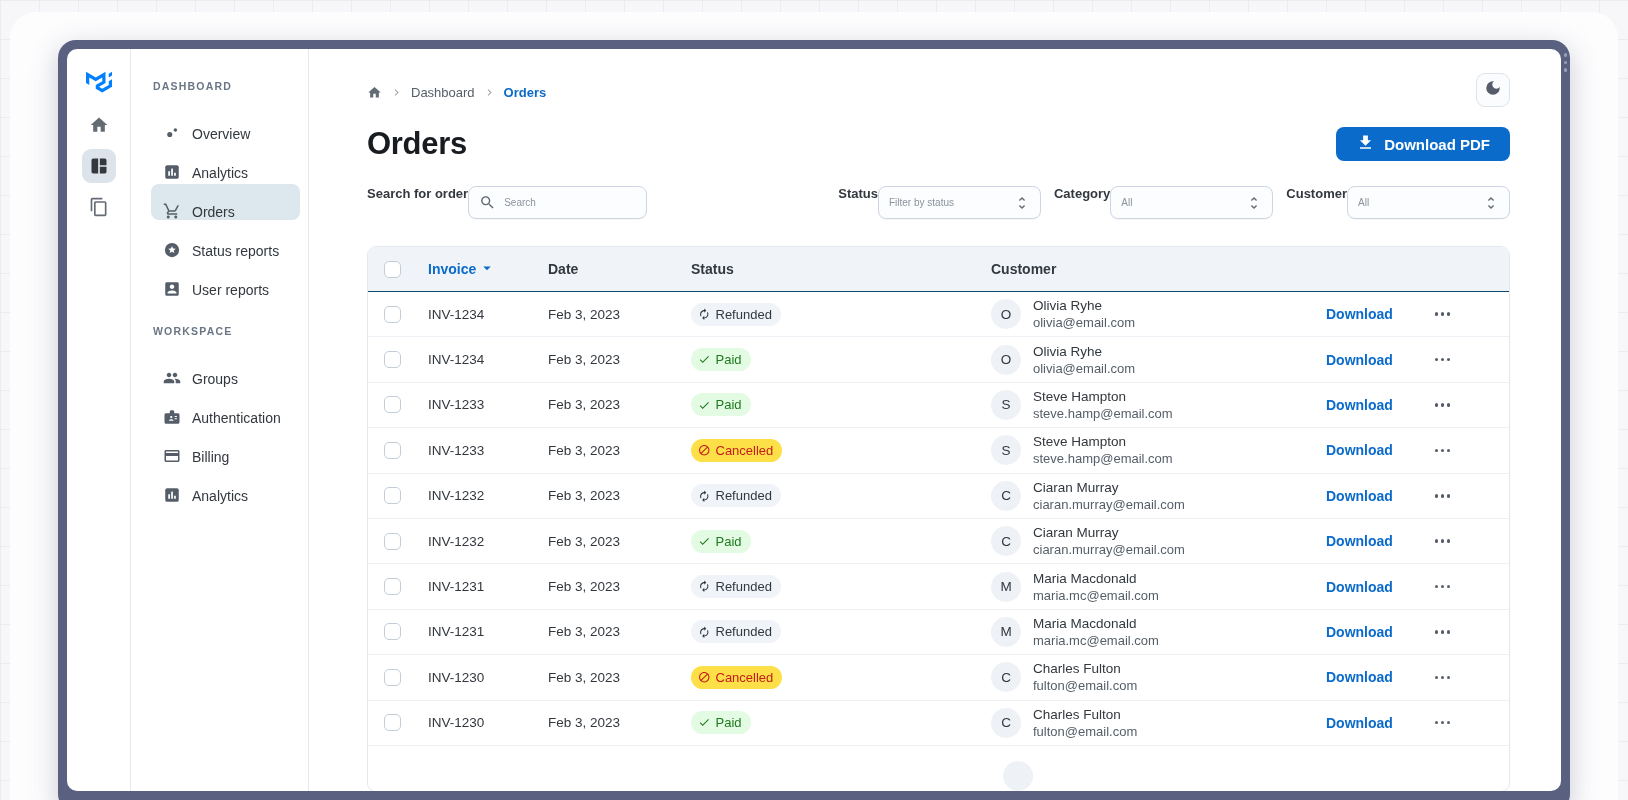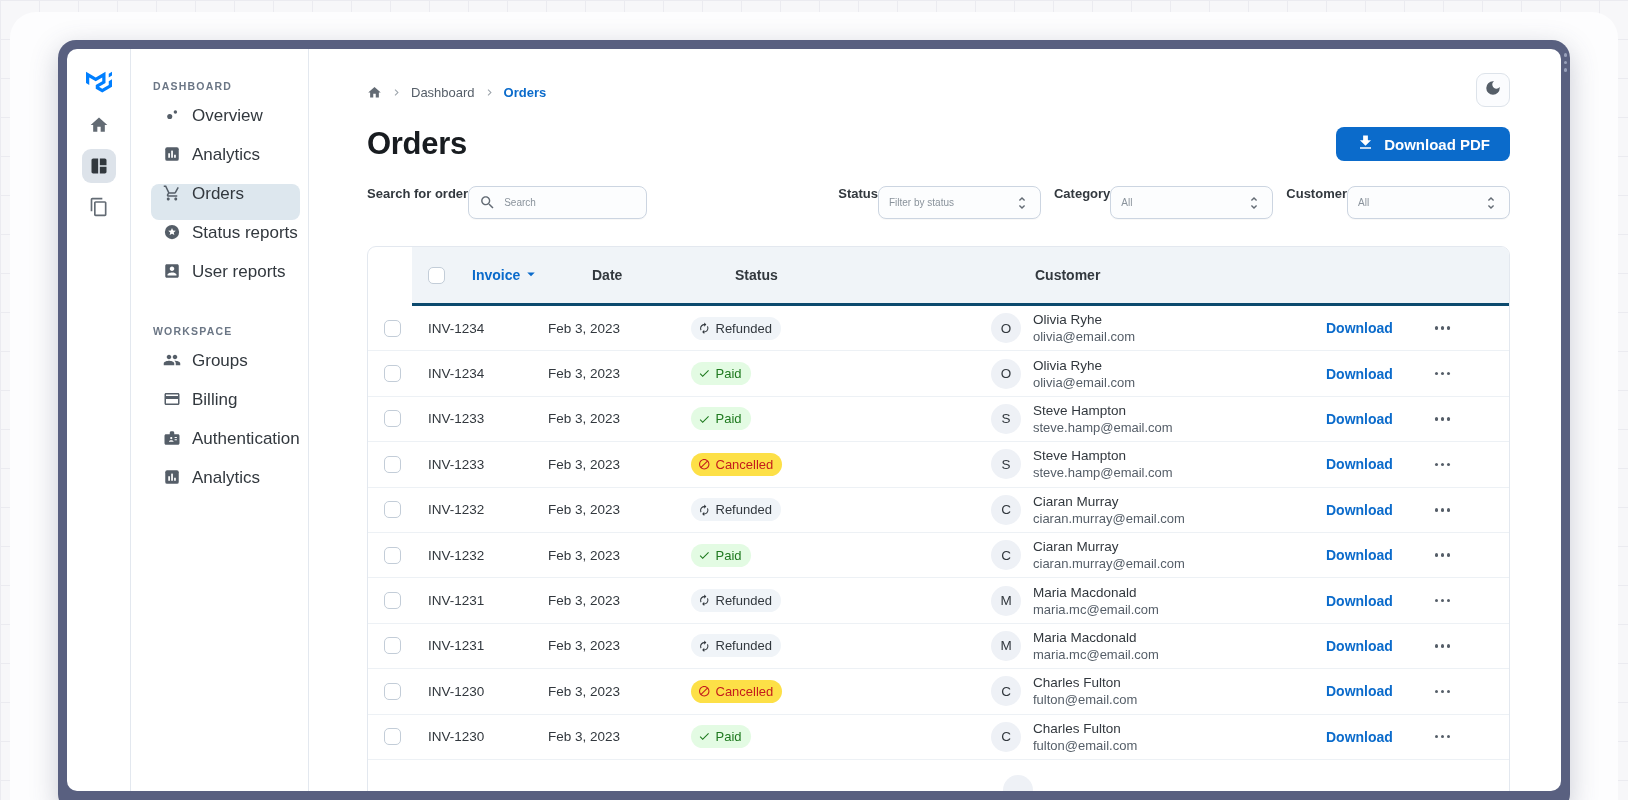--- a/index.html
+++ b/index.html
@@ -28,21 +28,21 @@
   .rail-logo { width:38px; height:38px; margin-bottom:8px; }
   .rail-btn + .rail-btn { margin-top:7px; }
   .rail-btn.selected { background:#dde3ea; color:#32383e; }
   .rail-btn svg { width:20px; height:20px; }
   .rail-logo svg { width:26px; height:24px; }
 
   
   .sidebar { width:178px; border-right:1px solid #e3e8ef; padding:31px 8px 0 20px; flex-shrink:0; }
   .side-label { font-size:10.5px; font-weight:700; letter-spacing:1.2px; color:#6b7685; margin-bottom:14px; padding-left:2px; }
   .side-group { margin-bottom:0; }
-  .side-item { height:36px; margin-bottom:3px; display:flex; align-items:flex-start; gap:11px; padding-left:12px; border-radius:8px; cursor:pointer; color:#32383e; font-size:17px; }
+  .side-item { height:36px; margin-bottom:3px; display:flex; align-items:flex-end; gap:11px; padding-left:12px; border-radius:8px; cursor:pointer; color:#32383e; font-size:14px; }
   .side-item .ic { width:18px; height:18px; color:#555e68; display:flex; }
   .side-item .ic svg { width:18px; height:18px; }
   .side-item.selected { background:#dde7ee; }
   .workspace-gap { height:24px; }
 
   
   .main { flex:1; position:relative; padding:0 51px 0 58px; overflow:hidden; }
 
   .theme-toggle { position:absolute; top:24px; right:51px; width:34px; height:34px; border:1px solid #dde3ea; border-radius:9px; background:#fbfcfe; display:flex; align-items:center; justify-content:center; color:#555e68; cursor:pointer; }
   .theme-toggle svg { width:18px; height:18px; }
@@ -72,21 +72,21 @@
   .searchbox input { border:none; outline:none; background:transparent; flex:1; font-family:inherit; font-size:10px; color:#32383e; }
   .searchbox input::placeholder { color:#8a939c; }
   .selectbox { width:163px; justify-content:space-between; cursor:pointer; }
   .selectbox .val { font-size:10px; color:#8a939c; white-space:nowrap; overflow:hidden; }
   .selectbox .ic { color:#636b74; display:flex; }
   .selectbox .ic svg { width:16px; height:16px; }
 
   
   .table-card { margin-top:27px; border:1px solid #e3e8ef; border-radius:9px; background:#fff; overflow:hidden; }
   .trow { display:grid; grid-template-columns:48px 120px 143px 300px 322px 1fr; align-items:center; }
-  .thead { height:59px; background:#f0f4f8; border-bottom:3px solid #0c4a6e; font-size:14px; font-weight:600; color:#32383e;margin-left:44px; }
+  .thead { height:45px; background:#f0f4f8; border-bottom:1px solid #0c4a6e; font-size:14px; font-weight:600; color:#32383e; }
   .tbody-row { height:45.4px; border-bottom:1px solid #edf1f5; font-size:13.5px; color:#32383e; }
   .tbody-row:last-of-type { border-bottom:1px solid #edf1f5; }
   .cell { padding-left:12px; display:flex; align-items:center; min-width:0; }
   .cell.cb { padding-left:16px; }
   .sort-head { color:#0b6bcb; cursor:pointer; gap:2px; }
   .sort-head svg { width:18px; height:18px; }
   .checkbox { width:17px; height:17px; border:1.5px solid #c3cdd8; border-radius:5px; background:#fff; cursor:pointer; flex-shrink:0; }
 
   .chip { height:23px; border-radius:12px; padding:0 9px 0 7px; display:inline-flex; align-items:center; gap:5px; font-size:13px; font-weight:500; }
   .chip svg { width:12.5px; height:12.5px; }
@@ -205,32 +205,32 @@
               <span class="ic">
                 <svg viewBox="0 0 24 24" fill="currentColor">
                   <path d="M16 11c1.66 0 2.99-1.34 2.99-3S17.66 5 16 5c-1.66 0-3 1.34-3 3s1.34 3 3 3zm-8 0c1.66 0 2.99-1.34 2.99-3S9.66 5 8 5C6.34 5 5 6.34 5 8s1.34 3 3 3zm0 2c-2.33 0-7 1.17-7 3.5V19h14v-2.5c0-2.33-4.67-3.5-7-3.5zm8 0c-.29 0-.62.02-.97.05 1.16.84 1.97 1.97 1.97 3.45V19h6v-2.5c0-2.33-4.67-3.5-7-3.5z"></path>
                 </svg>
               </span>
               <span>Groups</span>
             </div>
             <div class="side-item">
               <span class="ic">
                 <svg viewBox="0 0 24 24" fill="currentColor">
+                  <path d="M20 7h-5V5c0-1.1-.9-2-2-2h-2c-1.1 0-2 .9-2 2v2H4c-1.1 0-2 .9-2 2v10c0 1.1.9 2 2 2h16c1.1 0 2-.9 2-2V9c0-1.1-.9-2-2-2zm-9 3.5c.83 0 1.5.67 1.5 1.5s-.67 1.5-1.5 1.5-1.5-.67-1.5-1.5.67-1.5 1.5-1.5zM14 17H8v-.6c0-1 2-1.55 3-1.55s3 .55 3 1.55v.6zm-3-10h2V5h-2v2zm7.5 8h-3v-1.5h3V15zm0-3h-3v-1.5h3V12z"></path>
+                </svg>
+              </span>
+              <span>Authentication</span>
+            </div>
+            <div class="side-item">
+              <span class="ic">
+                <svg viewBox="0 0 24 24" fill="currentColor">
                   <path d="M20 4H4c-1.11 0-1.99.89-1.99 2L2 18c0 1.11.89 2 2 2h16c1.11 0 2-.89 2-2V6c0-1.11-.89-2-2-2zm0 14H4v-6h16v6zm0-10H4V6h16v2z"></path>
                 </svg>
               </span>
               <span>Billing</span>
-            </div>
-            <div class="side-item">
-              <span class="ic">
-                <svg viewBox="0 0 24 24" fill="currentColor">
-                  <path d="M20 7h-5V5c0-1.1-.9-2-2-2h-2c-1.1 0-2 .9-2 2v2H4c-1.1 0-2 .9-2 2v10c0 1.1.9 2 2 2h16c1.1 0 2-.9 2-2V9c0-1.1-.9-2-2-2zm-9 3.5c.83 0 1.5.67 1.5 1.5s-.67 1.5-1.5 1.5-1.5-.67-1.5-1.5.67-1.5 1.5-1.5zM14 17H8v-.6c0-1 2-1.55 3-1.55s3 .55 3 1.55v.6zm-3-10h2V5h-2v2zm7.5 8h-3v-1.5h3V15zm0-3h-3v-1.5h3V12z"></path>
-                </svg>
-              </span>
-              <span>Authentication</span>
             </div>
             <div class="side-item">
               <span class="ic">
                 <svg viewBox="0 0 24 24">
                   <rect x="3" y="3" width="18" height="18" rx="2.5" fill="currentColor"></rect>
                   <g fill="#fff">
                     <rect x="7" y="11" width="2.3" height="6"></rect>
                     <rect x="10.9" y="7.5" width="2.3" height="9.5"></rect>
                     <rect x="14.8" y="13" width="2.3" height="4"></rect>
                   </g>

